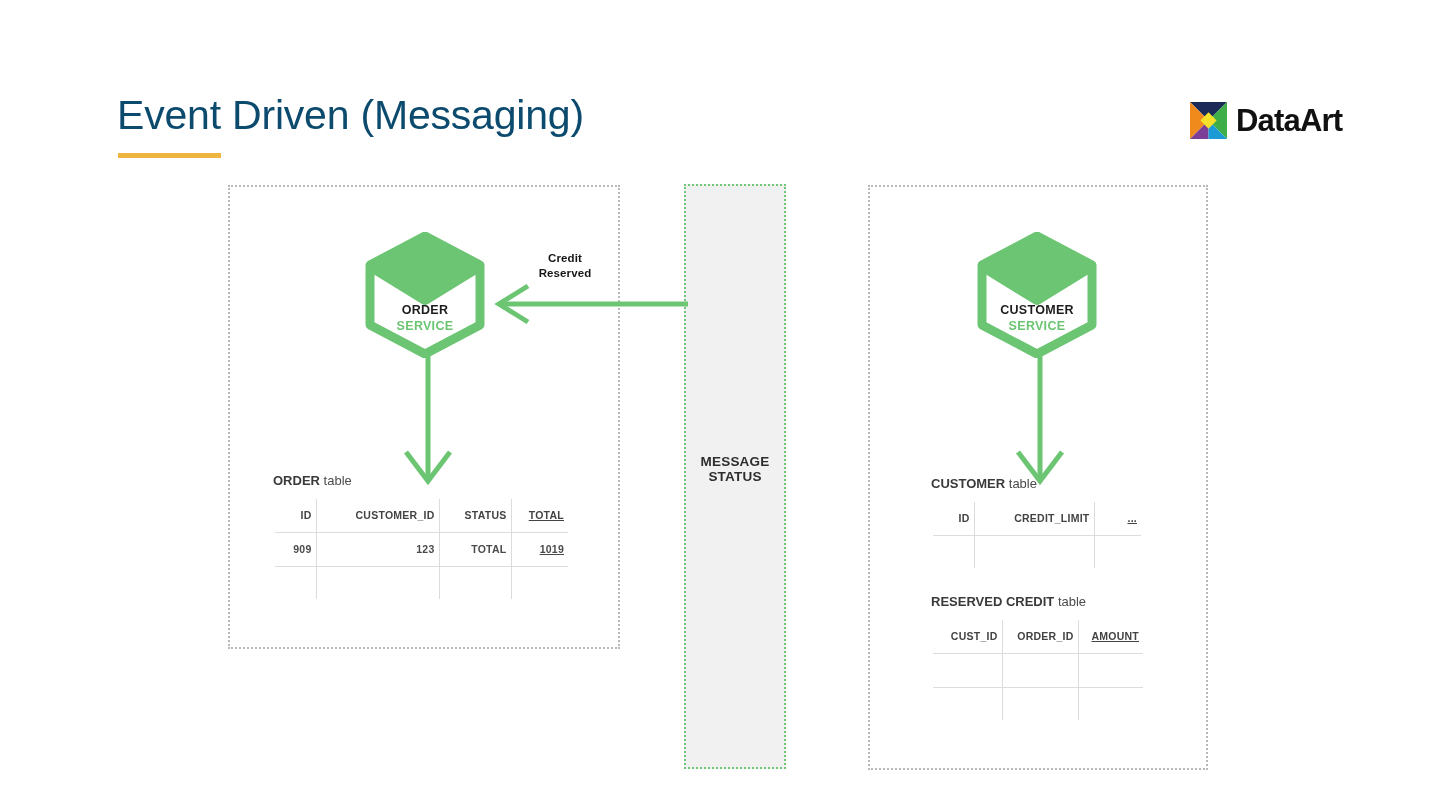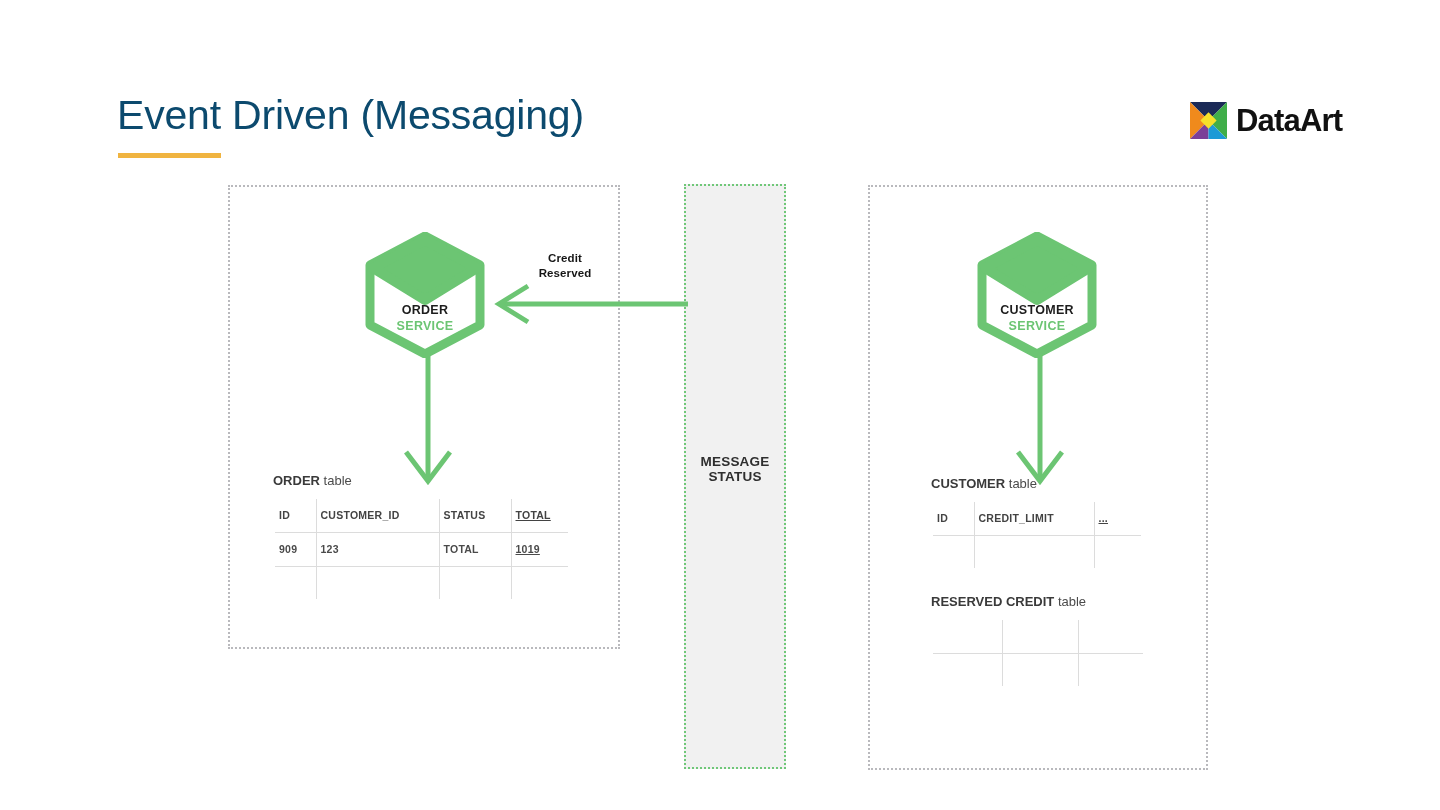--- a/index.html
+++ b/index.html
@@ -182,21 +182,21 @@
     border-collapse: collapse;
     border: 2px solid #6b6b6b;
     border-radius: 7px;
     background: #ffffff;
     table-layout: fixed;
     overflow: hidden;
   }
   .db-table td {
     border-right: 1px solid #dcdcdc;
     border-bottom: 1px solid #dcdcdc;
-    text-align: left;
+    text-align: right;
     color: #4a4a4a;
     font-size: 10.5px;
     letter-spacing: 0.25px;
     height: 34px;
     padding: 0 4px;
     box-sizing: border-box;
     overflow: hidden;
     white-space: nowrap;
   }
   .db-table tr:last-child td { border-bottom: none; }
@@ -355,20 +355,25 @@
   <div class="db-table-caption">
     <span class="cap-strong">RESERVED  CREDIT</span><span> table</span>
   </div>
   <table class="db-table" id="reserved-table">
     <colgroup>
         <col class="c0">
         <col class="c1">
         <col class="c2">
       </colgroup>
     <tbody>
+      <tr class="hdr-row">
+        <td>CUST_ID</td>
+        <td>ORDER_ID</td>
+        <td>AMOUNT</td>
+      </tr>
       <tr class="val-row">
         <td></td>
         <td></td>
         <td></td>
       </tr>
       <tr class="val-row">
         <td></td>
         <td></td>
         <td></td>
       </tr>

